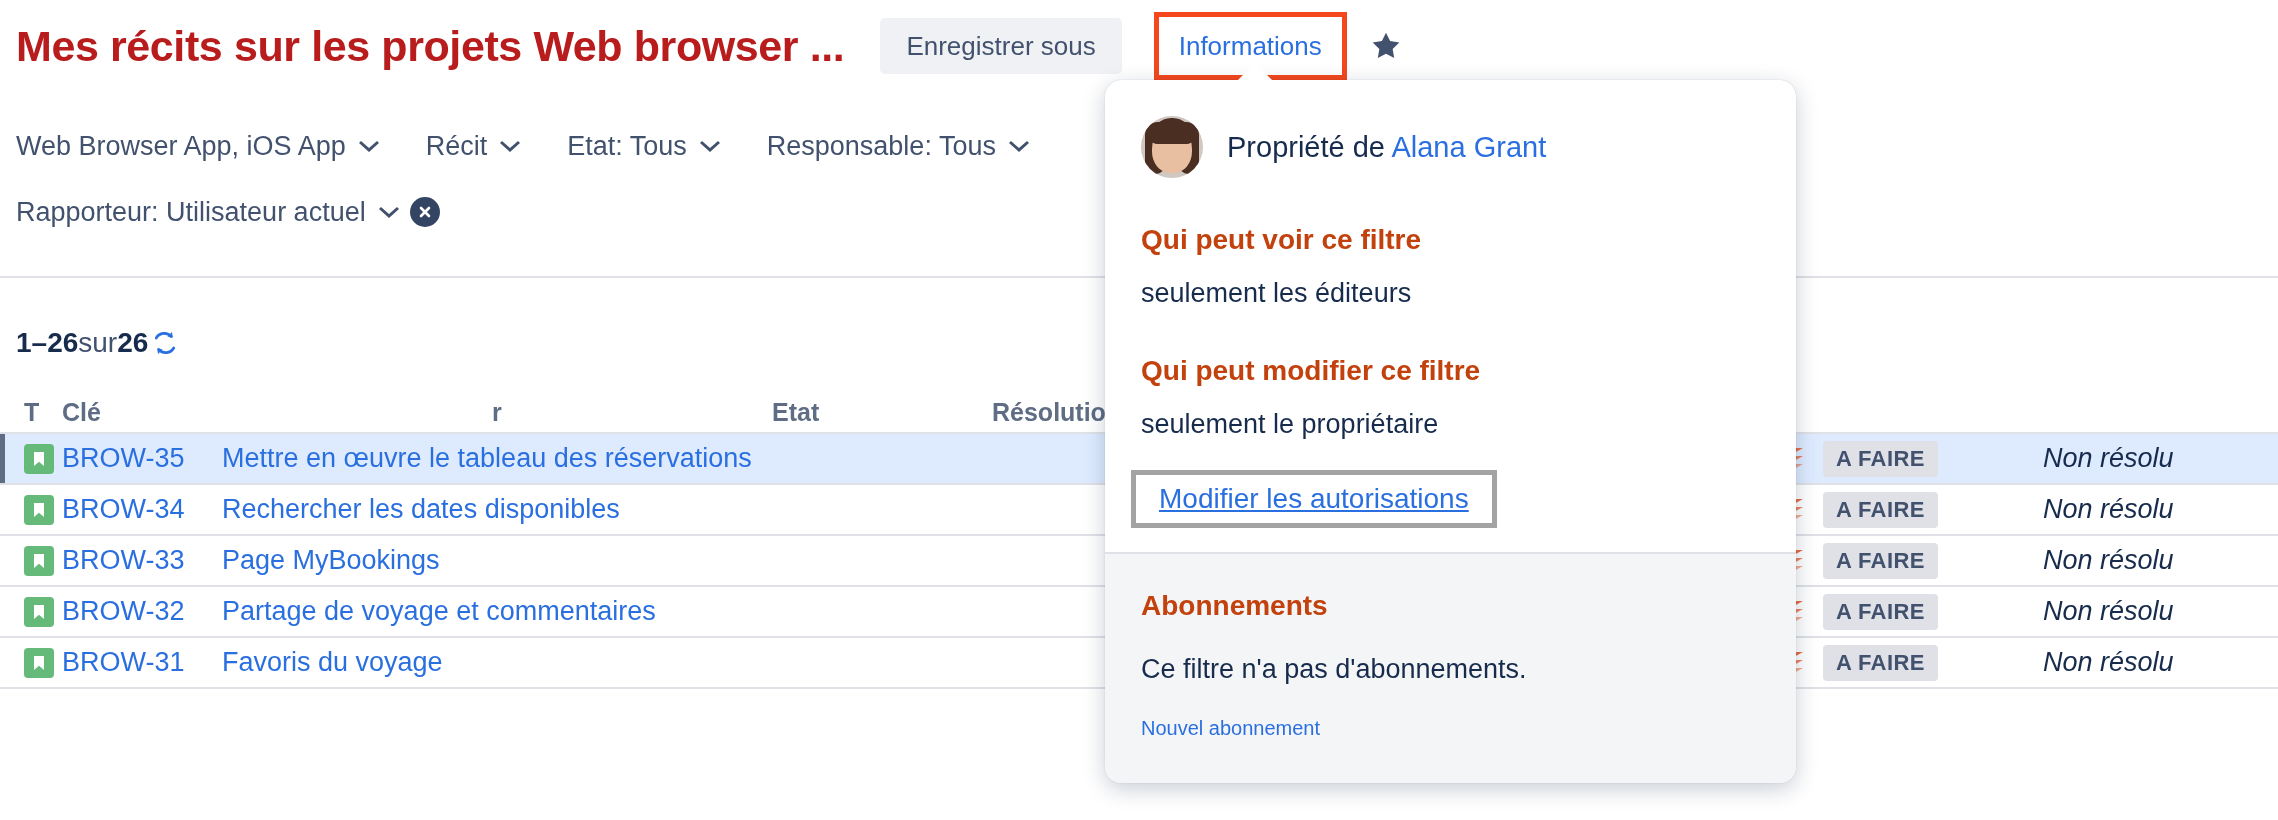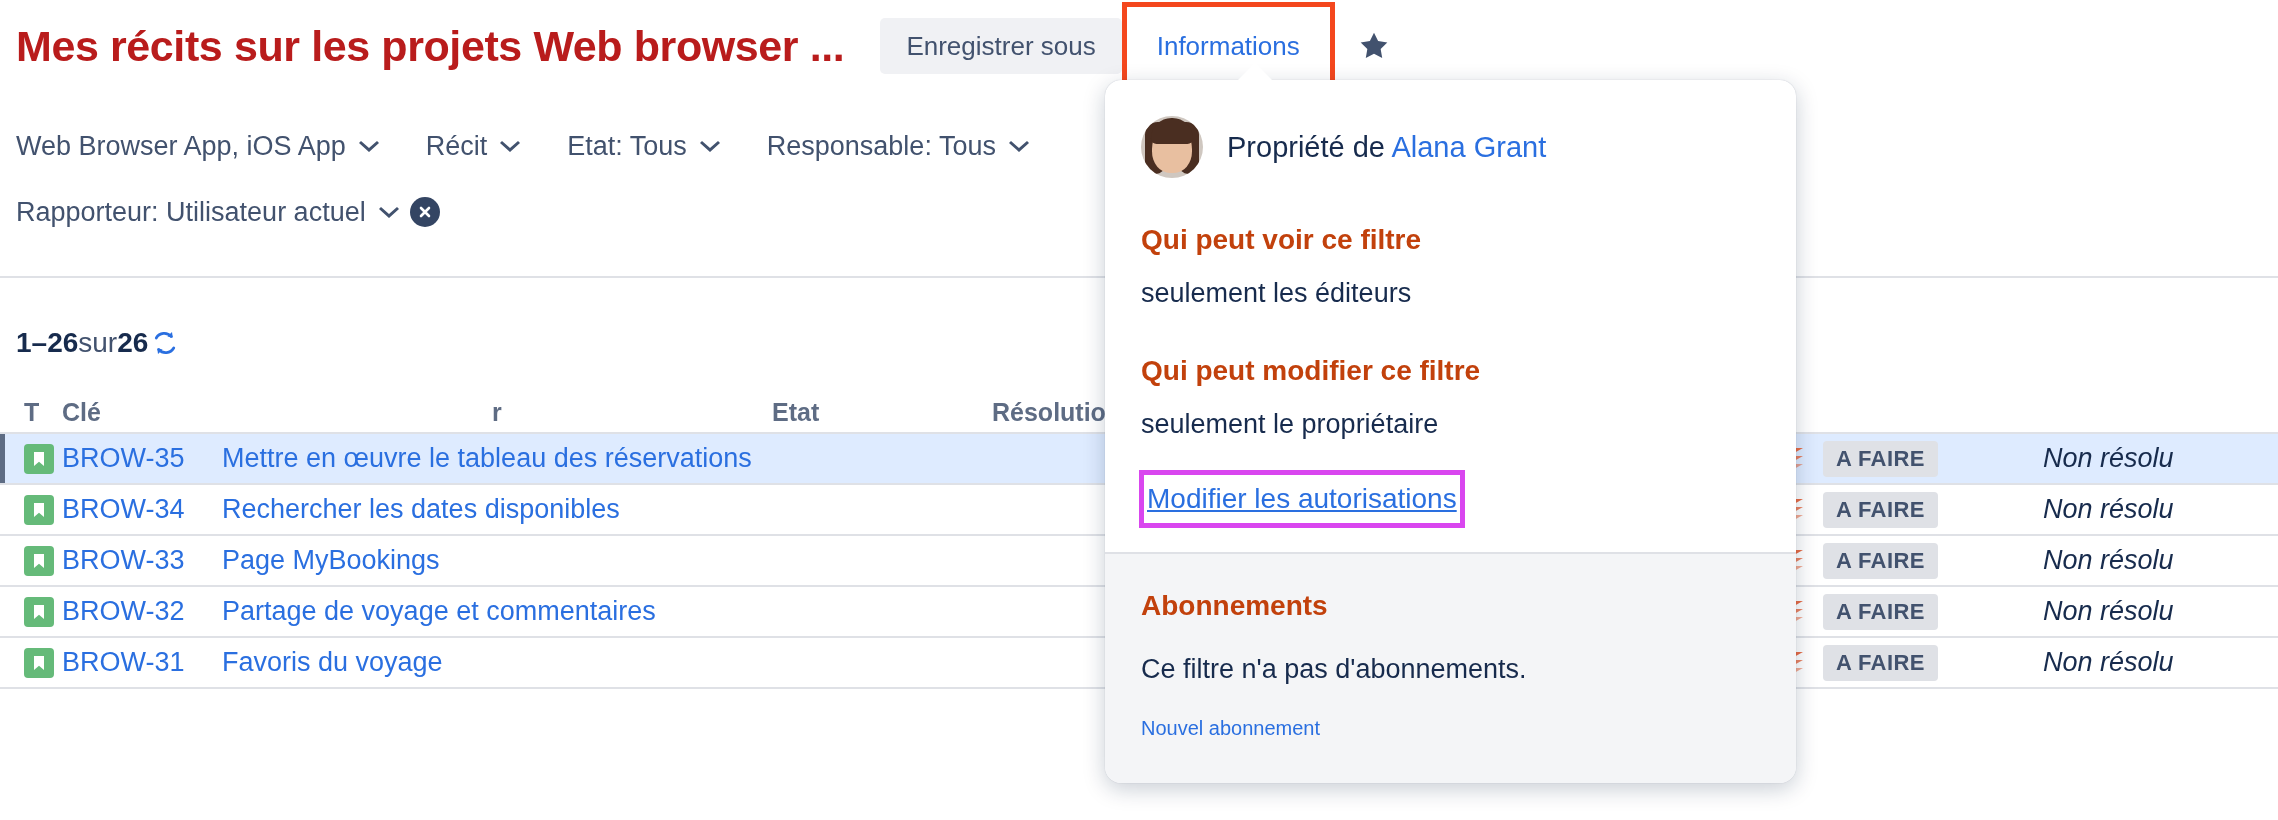--- a/index.html
+++ b/index.html
@@ -25,22 +25,22 @@
   }
   .btn-save {
     margin-left: 36px;
     height: 56px; padding: 0 26px;
     display: flex; align-items: center; justify-content: center;
     background: #F0F1F4; border: none; border-radius: 5px;
     font-family: "Liberation Sans", sans-serif;
     font-size: 26px; color: #42526E; white-space: nowrap; cursor: pointer;
   }
   .btn-info-wrap {
-    position: relative; margin-left: 0;
-    padding: 16px; border: 5px solid #F4471D; background: #fff;
+    position: relative; margin-left: 32px;
+    padding: 6px; border: 5px solid #F4471D; background: #fff;
   }
   .btn-info {
     height: 46px; padding: 0 14px;
     display: flex; align-items: center;
     background: transparent; border: none;
     font-family: "Liberation Sans", sans-serif;
     font-size: 26px; color: #2A6FE0; white-space: nowrap; cursor: pointer;
   }
   .star-icon { margin-left: 22px; display: flex; align-items: center; cursor: pointer; }
 
@@ -154,22 +154,22 @@
   .avatar .hair-top {
     position: absolute; left: 10px; top: 2px; width: 42px; height: 26px;
     background: #4A2E21; border-radius: 22px 22px 6px 6px;
   }
   .owner-text { font-size: 29px; color: #172B4D; }
   .pop-h {
     font-size: 28px; font-weight: 700; color: #c2410c;
   }
   .pop-p { font-size: 27px; color: #172B4D; }
   .perm-link-wrap {
-    display: inline-block; border: 5px solid #d946ef; background: #fff;
-    padding: 8px 3px; margin-left: 20px;
+    display: inline-block; border: 5px solid #a3a3a3; background: #fff;
+    padding: 8px 23px; margin-left: 12px;
   }
   .perm-link {
     font-size: 28px; color: #2A6FE0; text-decoration: underline; cursor: pointer;
   }
   .pop-sub {
     position: absolute; left: 0; right: 0; bottom: 0; top: 472px;
     background: #F4F5F7; border-top: 2px solid #DFE1E6;
     padding: 36px 36px 0 36px;
   }
   .nolink { font-size: 27px; color: #172B4D; }

